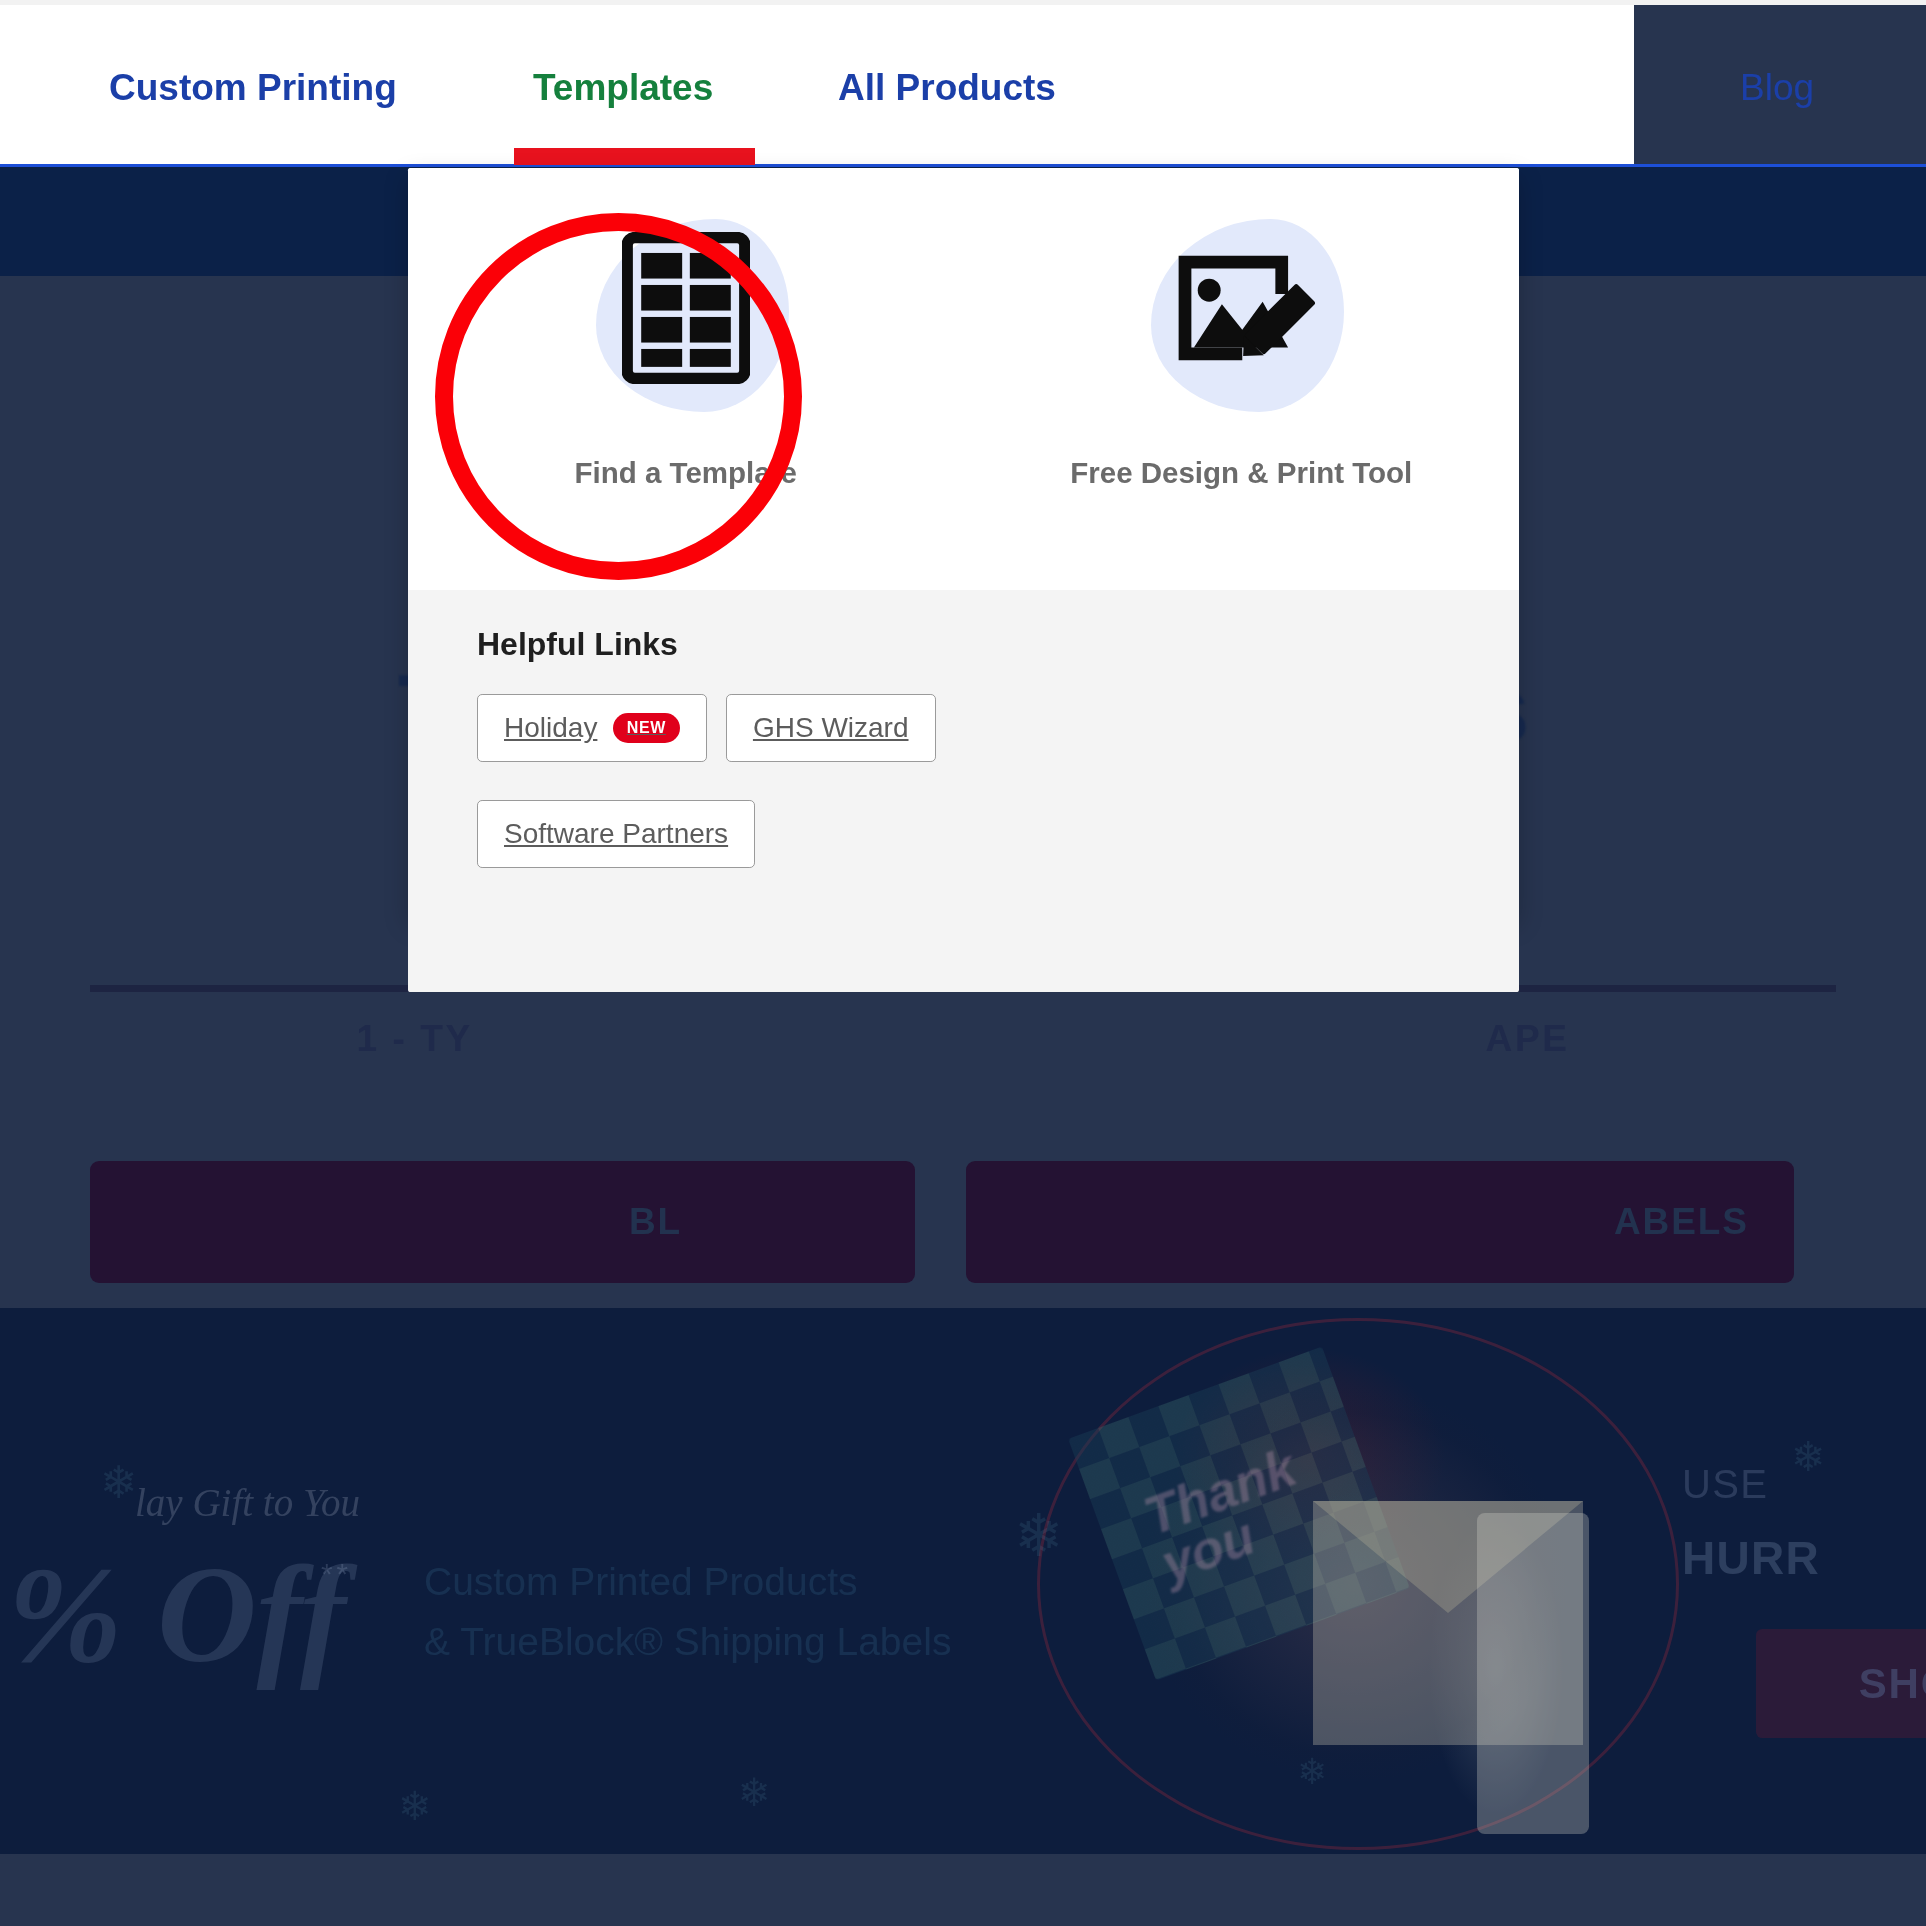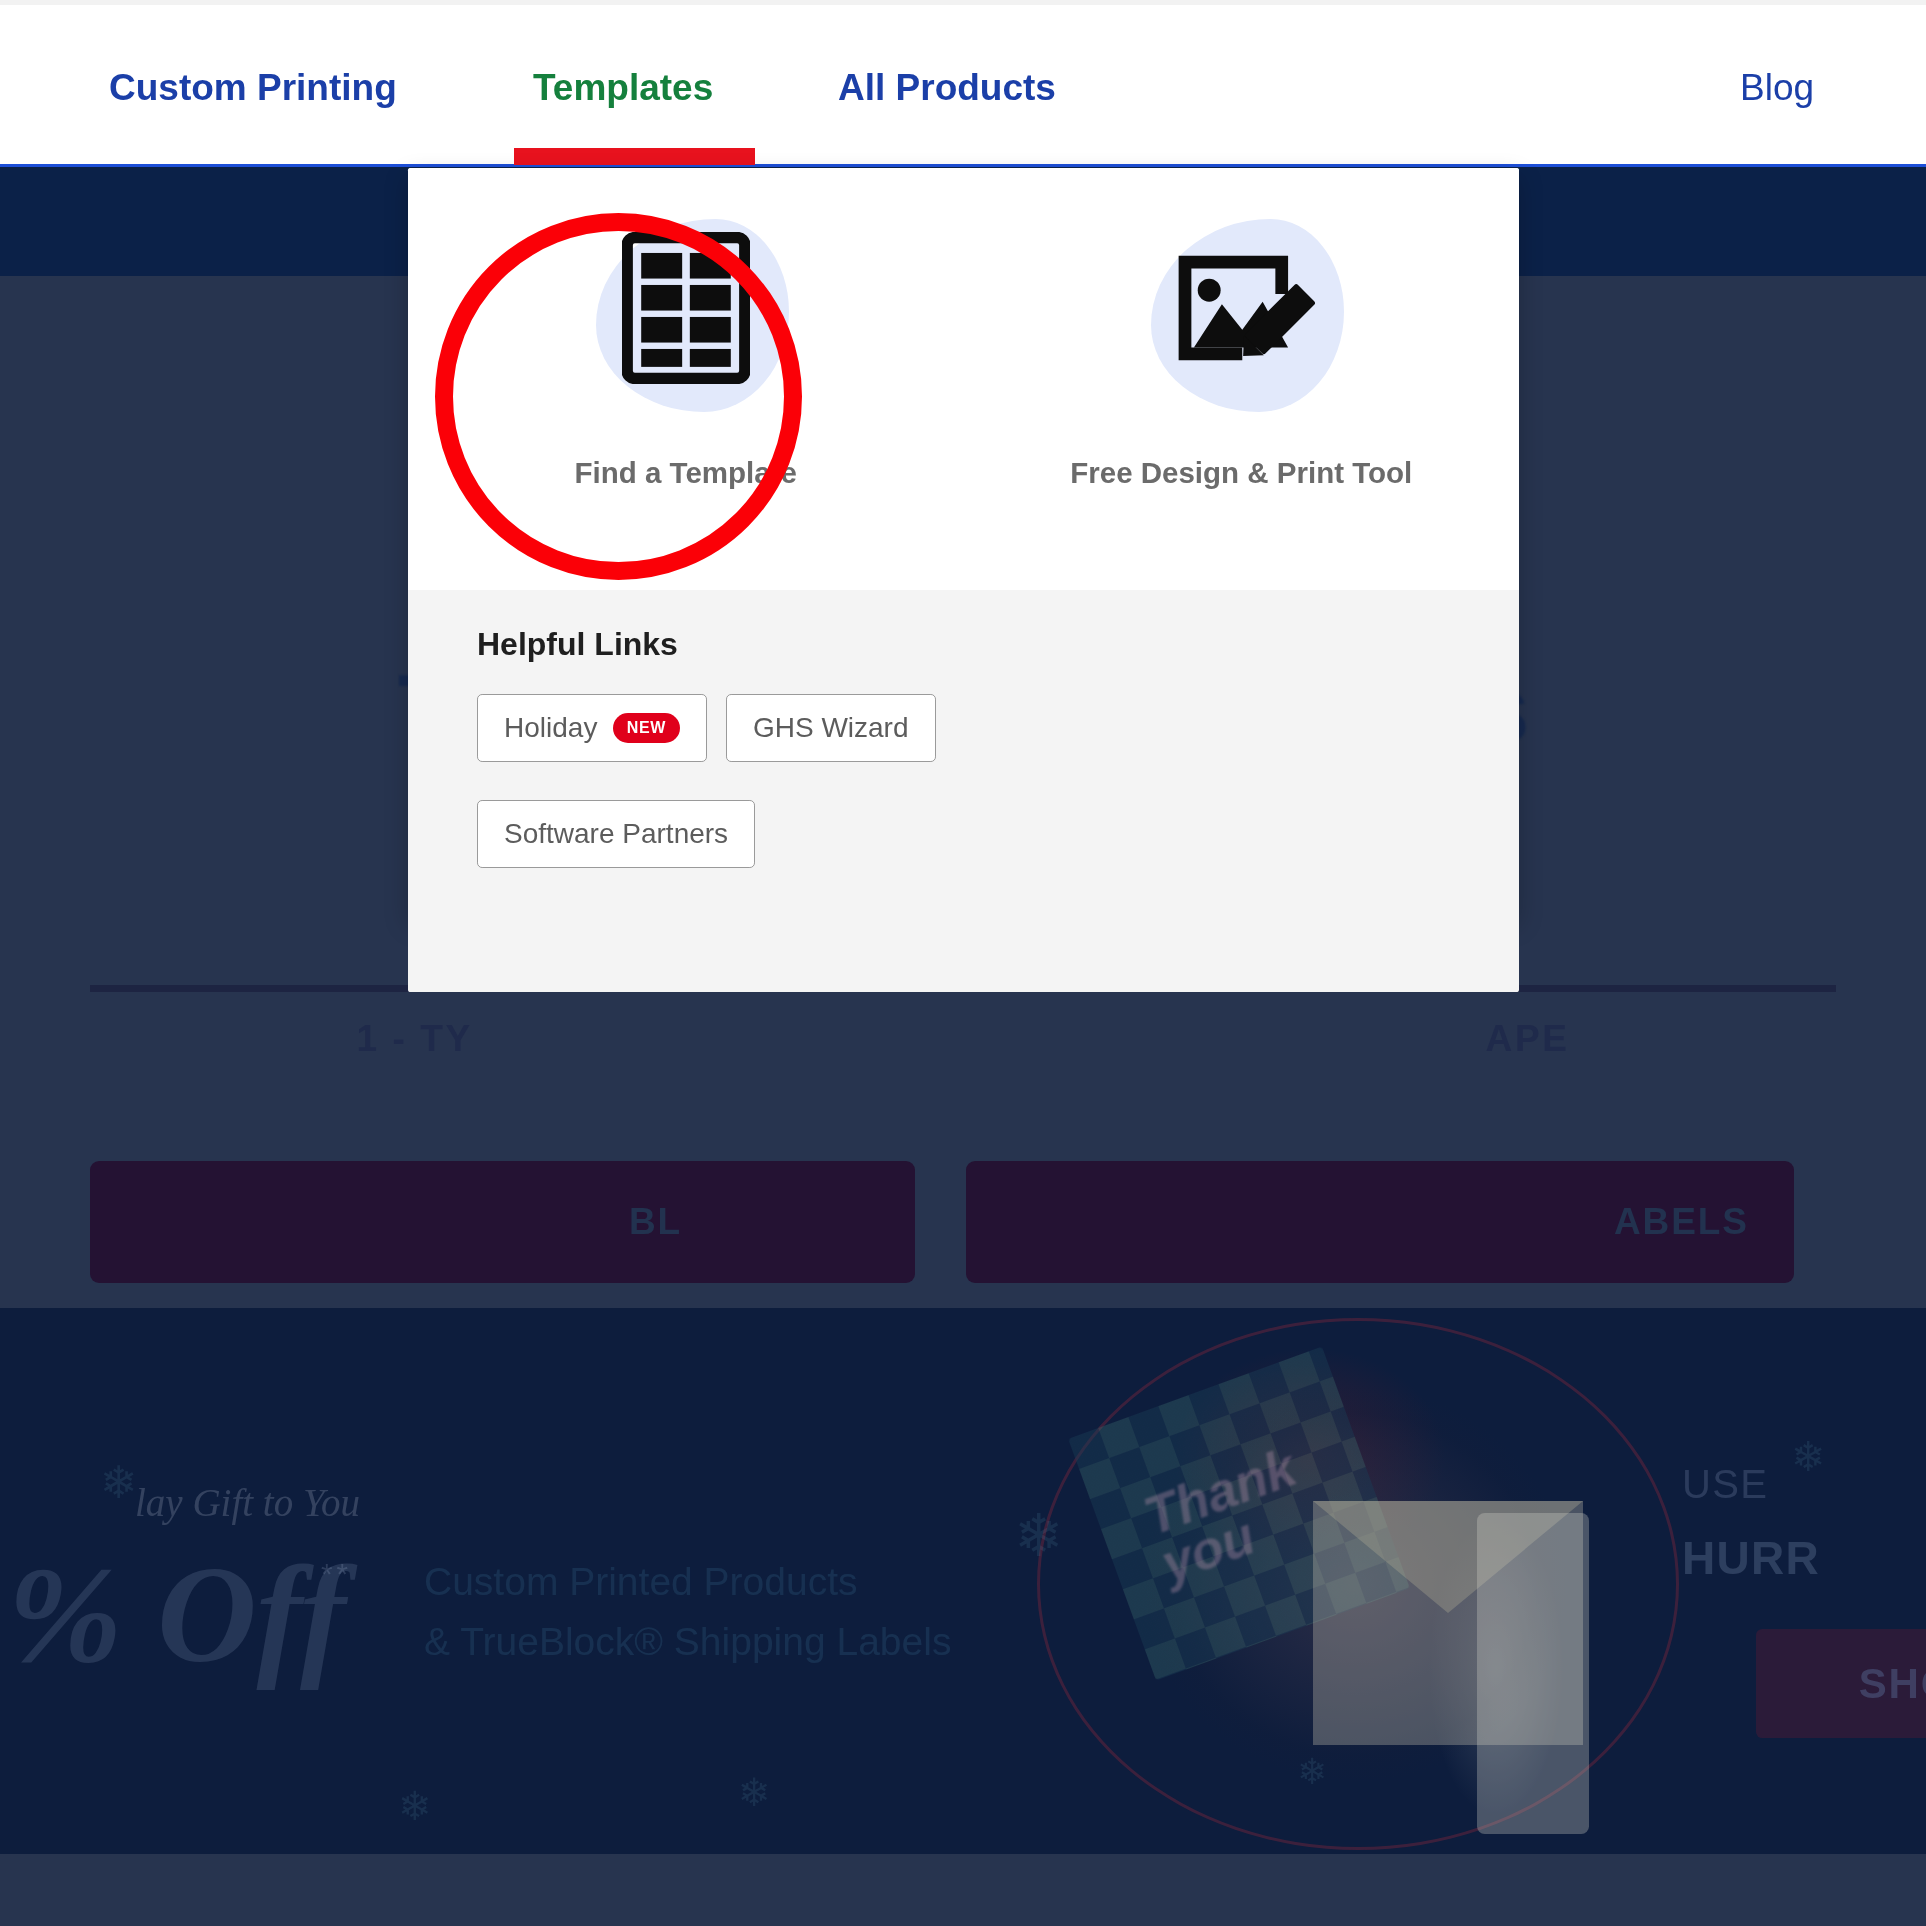--- a/index.html
+++ b/index.html
@@ -112,21 +112,21 @@
   .promo-shop{
     position:absolute;left:1756px;top:321px;width:302px;height:109px;border-radius:6.4px;
     background:rgba(70,25,55,.55);
     display:flex;align-items:center;justify-content:center;
     font-size:42px;font-weight:700;color:rgba(110,150,195,.30);letter-spacing:1.9px;filter:blur(0.6px);
   }
   .bg-bottom{position:absolute;left:0;top:1854px;width:1926px;height:72px;background:#27344f;}
 
   
   .nav{
-    position:absolute;left:0;top:5.1px;width:1926px;height:161px;background:#ffffff;z-index:40;
+    position:absolute;left:0;top:5.1px;width:1634px;height:161px;background:#ffffff;z-index:40;
   }
   .nav-underline{position:absolute;left:0;top:164px;width:1926px;height:3.2px;background:#1d4fd8;z-index:41;}
   .nav-items{position:absolute;left:0;top:0;height:161px;width:1926px;}
   .nav-item{
     position:absolute;top:62px;font-size:37px;font-weight:700;color:#1b3fa8;white-space:nowrap;cursor:pointer;
   }
   .nav-item.active{color:#15803d;}     
   .ni-custom{left:109px;}
   .ni-templates{left:533px;}
   .ni-all{left:838px;}
@@ -163,21 +163,21 @@
   }
 
   .dd-bottom{
     position:absolute;left:0;top:422px;width:100%;height:402px;background:#f4f4f4;border-radius:0 0 2.6px 2.6px;
   }
   .dd-heading{position:absolute;left:69px;top:36px;font-size:32px;font-weight:700;color:#1f1f1f;}
   .chips{position:absolute;left:69px;top:104px;width:976px;display:flex;flex-wrap:wrap;gap:19px;}
   .chip{
     height:68px;border:1.9px solid #9a9a9a;border-radius:5.1px;background:#fff;
     display:flex;align-items:center;gap:15.4px;padding:0 26px;
-    font-size:28px;color:#5c5c5c;cursor:pointer;box-sizing:border-box;white-space:nowrap;
+    font-size:28px;color:#5c5c5c;cursor:pointer;box-sizing:border-box;white-space:nowrap;text-decoration:underline;
   }
   .chip-badge{
     background:#e0001b;color:#fff;font-size:16px;font-weight:700;
     padding:7px 14px;border-radius:16.7px;letter-spacing:0.6px;line-height:1;
   }
   .chip-break{flex-basis:100%;height:0;}
 
   
   .annot-circle{
     position:absolute;left:435px;top:213px;width:367px;height:367px;

